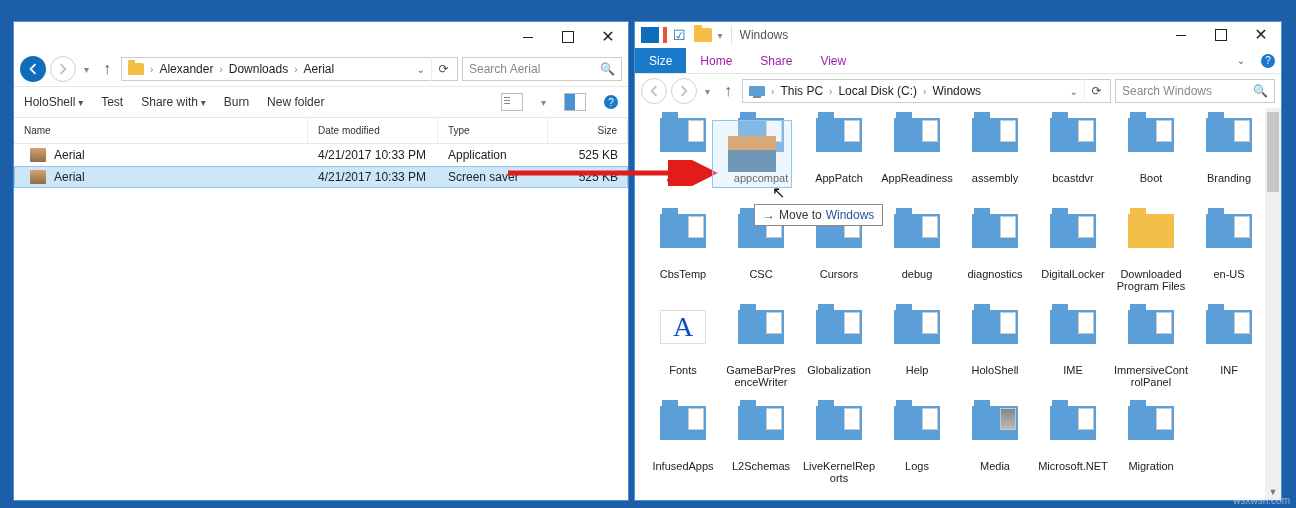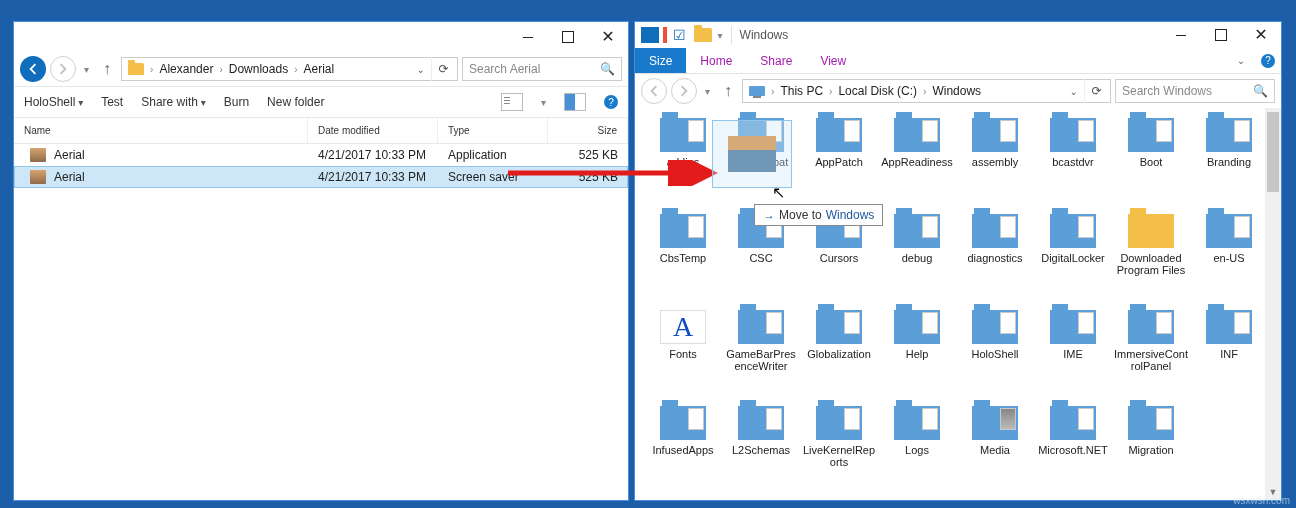--- a/index.html
+++ b/index.html
@@ -69,21 +69,21 @@
   .list-header .col{ padding:0 10px; border-right:1px solid #eee; height:100%; display:flex; align-items:center;}
   .col-name{flex:1;} .col-mod{width:130px;} .col-type{width:110px;} .col-size{width:80px; justify-content:flex-end;}
   .row{height:22px; display:flex; align-items:center; font-size:12px; color:#222;}
   .row.sel{ background:#cde7f8; outline:1px solid #8fc6ea; outline-offset:-1px;}
   .row .ico{width:16px;height:14px;margin:0 8px 0 16px;background:linear-gradient(#d7a36e,#8e6b4a);border-radius:1px;}
   .row .c{padding:0 10px;} .row .c.name{flex:1;padding-left:0;} .row .c.mod{width:130px;} .row .c.type{width:110px;} .row .c.size{width:80px;text-align:right;}
 
   
   .iconpanel{ flex:1; overflow:auto; position:relative; }
   .icongrid{ display:grid; grid-template-columns:repeat(8,76px); grid-auto-rows:88px; gap:8px 2px; padding:8px 10px; }
-  .cell{ display:flex; flex-direction:column; align-items:center; font-size:11px; color:#222; text-align:center; padding-top:2px;}
+  .cell{ display:flex; flex-direction:column; align-items:center; font-size:11px; color:#222; text-align:center; padding-top:2px;gap:16px;}
   .cell .foldericon{ width:46px; height:34px; position:relative; margin-bottom:4px;}
   .cell .foldericon .back{position:absolute; inset:0; background:#5c9fd8;}
   .cell .foldericon .tab{position:absolute; top:-6px; left:2px; width:16px; height:6px; background:#5c9fd8;}
   .cell .foldericon .page{position:absolute; right:2px; top:2px; width:16px; height:22px; background:#fff; border:1px solid #c9c9c9;}
   .cell.dlp .foldericon .back{ background:#f3bf49;}
   .cell.dlp .foldericon .tab{ background:#f3bf49;}
   .cell.fonts .foldericon{background:#fff;}
   .cell.fonts .foldericon::after{content:"A"; position:absolute; inset:0; display:flex; align-items:center; justify-content:center; font-family:"Times New Roman",serif; font-size:28px; color:#0f4cbf; background:#fff; border:1px solid #ddd;}
   .cell.media .foldericon .page{ background:linear-gradient(#878787,#bbb);} 
   .label{ line-height:1.1; max-width:74px; word-break:break-word;}

